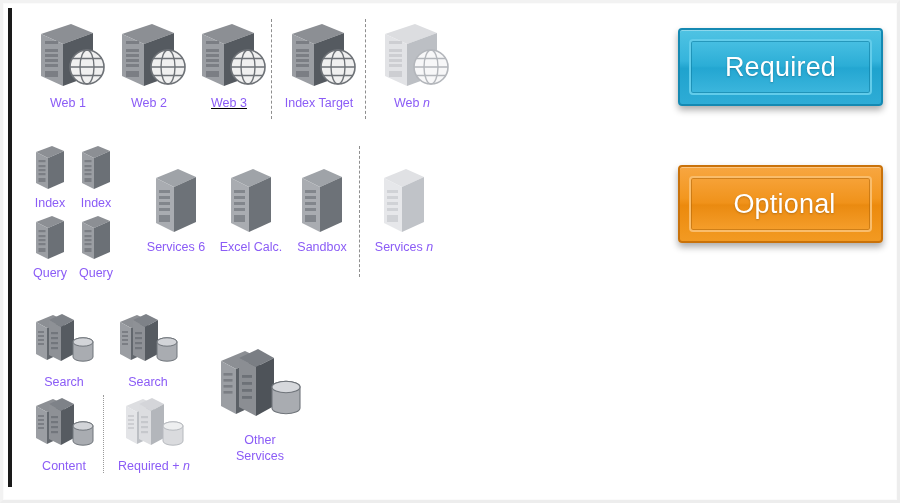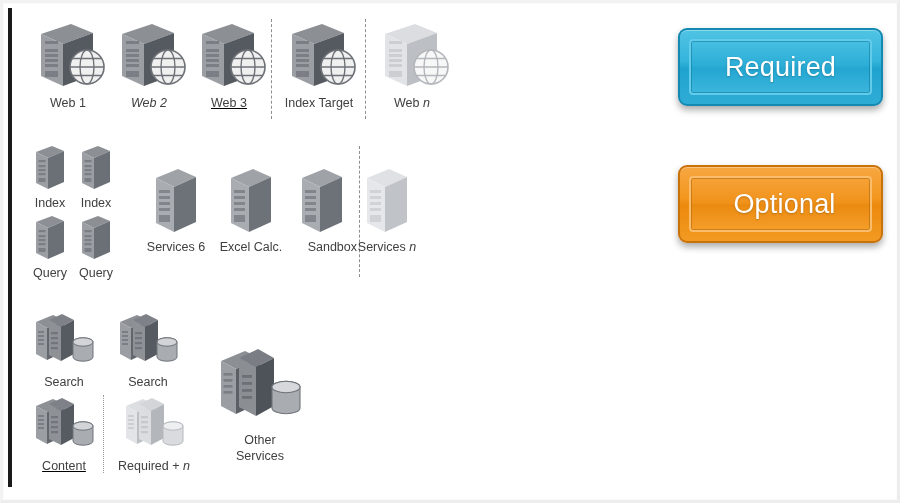--- a/index.html
+++ b/index.html
@@ -25,32 +25,32 @@
   .tier.t1{top:0;height:122px;}
   .tier.t2{top:122px;height:167px;}
   .tier.t3{top:289px;height:190px;}
 
   .vsep{position:absolute;top:9px;bottom:9px;width:0;
         border-left:1.5px dashed #8e8e8e;}
   .vsep.dotted{border-left-style:dotted;border-left-color:#9a9a9a;}
 
   
   .node{position:absolute;text-align:center;}
-  .node .cap{font-size:12.5px;color:#404040;line-height:14px;
+  .node .cap{font-size:12.5px;color:#8b5cf6;line-height:14px;
              white-space:nowrap;margin-top:2px;}
   .node .cap i{font-style:italic;}
 
   .icon-wrap{display:flex;align-items:flex-end;justify-content:center;}
 
   
   svg{display:block;overflow:visible;}
 
   
   .legend{position:absolute;left:672px;top:0;width:222px;height:503px;}
-  .btn{position:absolute;left:6px;width:205px;height:78px;border-radius:9px;
+  .btn{position:absolute;left:6px;width:205px;height:78px;border-radius:4px;
        box-sizing:border-box;display:flex;align-items:center;
        justify-content:center;
        box-shadow:0 4px 7px rgba(0,0,0,.33), 0 1px 0 rgba(255,255,255,.35) inset;}
   .btn .inner{position:absolute;left:9px;top:9px;right:9px;bottom:9px;
               border-radius:4px;box-sizing:border-box;}
   .btn .txt{position:relative;z-index:3;font-size:27px;color:#ffffff;
             letter-spacing:.2px;text-shadow:0 1px 2px rgba(0,0,0,.22);}
   #btn-required{top:28px;
      background:linear-gradient(180deg,#4fc3e3 0%,#35b4dc 42%,#1fa3ce 52%,#2eacd6 100%);
      border:2px solid #1489b2;}
@@ -100,21 +100,21 @@
                 <ellipse cx="17" cy="17" rx="7" ry="17" fill="none" stroke="#6e7277" stroke-width="1.4"></ellipse>
                 <line x1="0" y1="17" x2="34" y2="17" stroke="#6e7277" stroke-width="1.4"></line>
                 <path d="M2.4 8.5 H31.6 M2.4 25.5 H31.6" fill="none" stroke="#6e7277" stroke-width="1.3"></path>
               </g>
             </g>
           </svg>
         </div>
         <div class="cap"><span>Web 1</span><i></i></div>
       </div>
 
-      <div class="node" style="left:95px;top:12px;width:88px;font-style:italic;">
+      <div class="node" style="left:95px;top:12px;width:88px;">
         <div class="icon-wrap">
           <svg width="74" height="72" viewBox="0 0 74 72" aria-hidden="true">
             <polygon points="10,12 40,2 62,11 32,22" fill="#8c8f94"></polygon>
             <polygon points="10,12 32,22 32,64 10,54" fill="#9b9ea3"></polygon>
             <polygon points="32,22 62,11 62,53 32,64" fill="#555a60"></polygon>
             <rect x="14" y="19" width="13" height="3" fill="#7b7e84"></rect>
             <g fill="#7b7e84">
                 <rect x="14" y="27" width="13" height="3"></rect>
                 <rect x="14" y="32" width="13" height="3"></rect>
                 <rect x="14" y="37" width="13" height="3"></rect>
@@ -313,39 +313,39 @@
                 <rect x="9" y="30" width="11" height="3"></rect>
                 <rect x="9" y="36" width="11" height="3"></rect>
                 <rect x="9" y="42" width="11" height="3"></rect>
               </g>
             <rect x="9" y="49" width="11" height="7" fill="#82868c"></rect>
           </svg>
         </div>
         <div class="cap"><span>Excel Calc.</span><i></i></div>
       </div>
 
-      <div class="node" style="left:277px;top:34px;width:70px;text-align:right;">
+      <div class="node" style="left:277px;top:34px;width:70px;">
         <div class="icon-wrap">
           <svg width="52" height="72" viewBox="0 0 52 72" aria-hidden="true">
             <polygon points="6,12 28,3 46,11 24,21" fill="#9fa3a8"></polygon>
             <polygon points="6,12 24,21 24,66 6,57" fill="#a9acb1"></polygon>
             <polygon points="24,21 46,11 46,56 24,66" fill="#6d7278"></polygon>
             <g fill="#82868c">
                 <rect x="9" y="24" width="11" height="3"></rect>
                 <rect x="9" y="30" width="11" height="3"></rect>
                 <rect x="9" y="36" width="11" height="3"></rect>
                 <rect x="9" y="42" width="11" height="3"></rect>
               </g>
             <rect x="9" y="49" width="11" height="7" fill="#82868c"></rect>
           </svg>
         </div>
         <div class="cap"><span>Sandbox</span><i></i></div>
       </div>
 
-      <div class="node" style="left:338px;top:34px;width:78px;">
+      <div class="node" style="left:355px;top:34px;width:78px;">
         <div class="icon-wrap">
           <svg width="52" height="72" viewBox="0 0 52 72" aria-hidden="true">
             <polygon points="6,12 28,3 46,11 24,21" fill="#e0e1e4"></polygon>
             <polygon points="6,12 24,21 24,66 6,57" fill="#e6e7ea"></polygon>
             <polygon points="24,21 46,11 46,56 24,66" fill="#c0c3c8"></polygon>
             <g fill="#d0d2d6">
                 <rect x="9" y="24" width="11" height="3"></rect>
                 <rect x="9" y="30" width="11" height="3"></rect>
                 <rect x="9" y="36" width="11" height="3"></rect>
                 <rect x="9" y="42" width="11" height="3"></rect>
@@ -416,21 +416,21 @@
             <g>
               <path d="M42 31 a10 4.2 0 0 1 20 0 v15 a10 4.2 0 0 1 -20 0 z" fill="#a9acb1"></path>
               <path d="M42 31 a10 4.2 0 0 1 20 0 v15 a10 4.2 0 0 1 -20 0 z" fill="none" stroke="#6f747a" stroke-width="1"></path>
               <ellipse cx="52" cy="31" rx="10" ry="4.2" fill="#d2d4d8" stroke="#6f747a" stroke-width="1"></ellipse>
             </g>
           </svg>
         </div>
         <div class="cap"><span>Search</span><i></i></div>
       </div>
 
-      <div class="node" style="left:14px;top:96px;width:80px;text-decoration:underline;">
+      <div class="node" style="left:14px;top:96px;width:80px;">
         <div class="icon-wrap">
           <svg width="66" height="62" viewBox="0 0 66 62" aria-hidden="true">
             <polygon points="5,11 22,4 33,9 16,17" fill="#8c8f94"></polygon>
             <polygon points="5,11 16,17 16,49 5,43" fill="#9b9ea3"></polygon>
             <polygon points="16,17 33,9 33,41 16,49" fill="#62676d"></polygon>
             <polygon points="18,9 31,3 43,9 30,16" fill="#7e8288"></polygon>
             <polygon points="18,9 30,16 30,50 18,44" fill="#8e9196"></polygon>
             <polygon points="30,16 43,9 43,43 30,50" fill="#565b61"></polygon>
             <g fill="#7b7e84">
                 <rect x="7" y="20" width="6" height="2"></rect>

